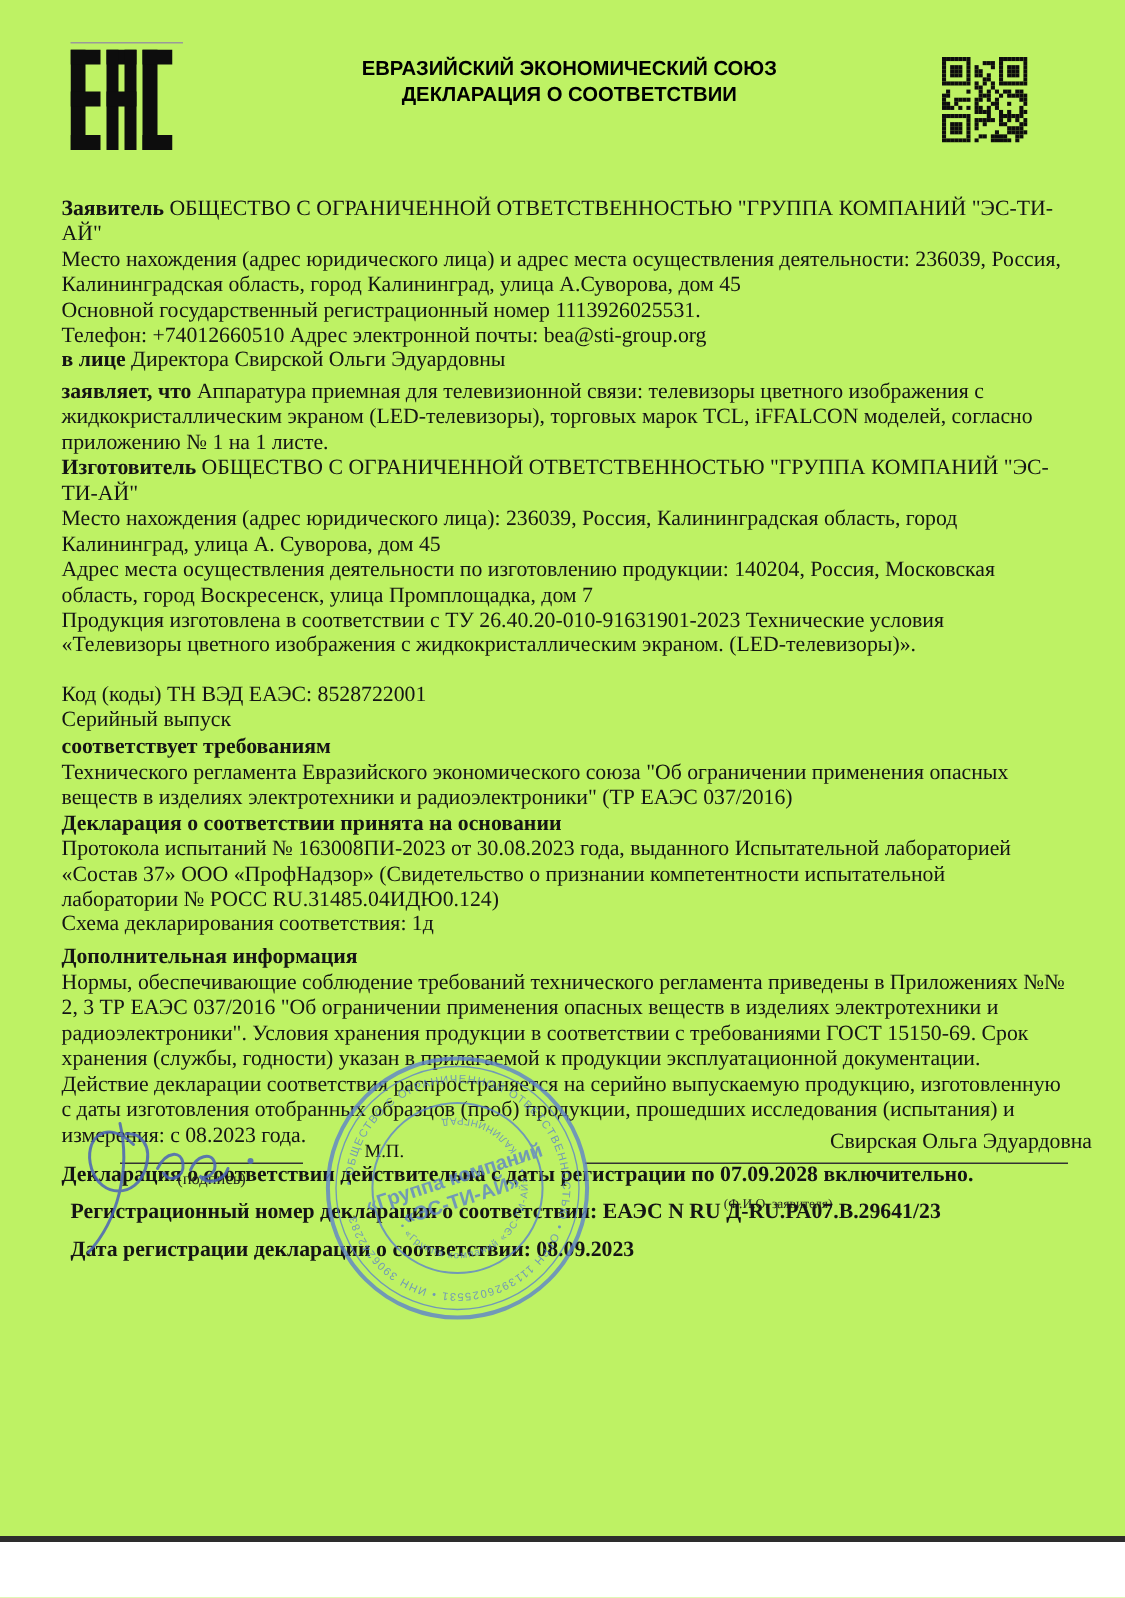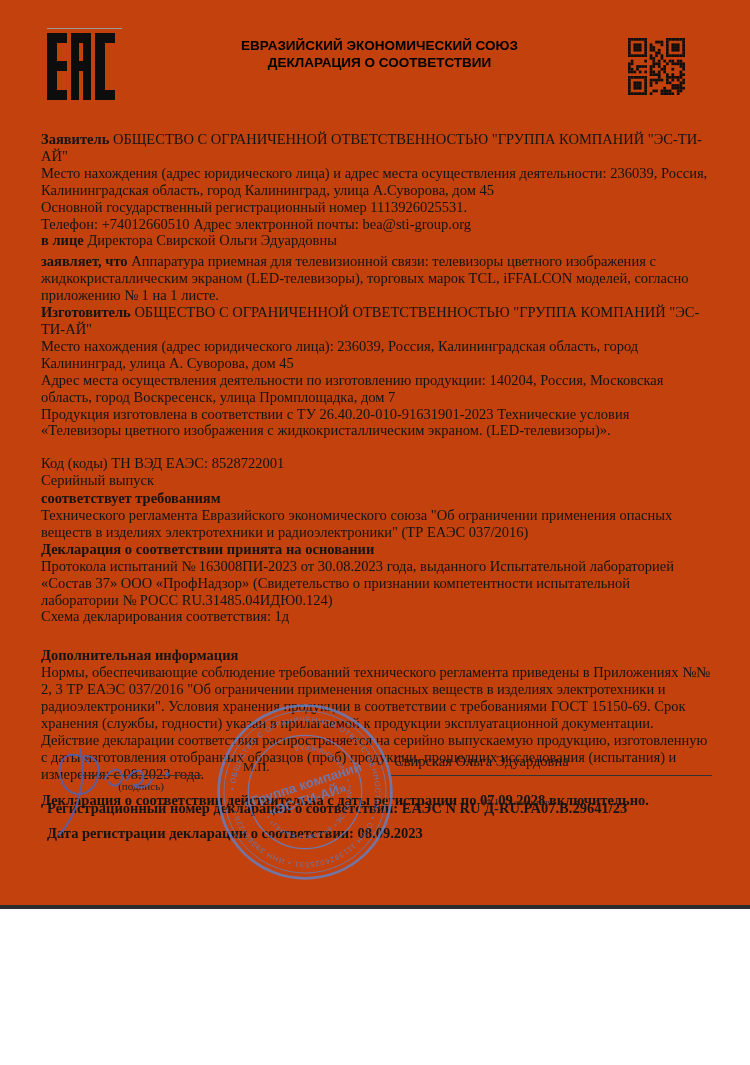--- a/index.html
+++ b/index.html
@@ -1,45 +1,45 @@
 <!DOCTYPE html>
 <html><head>
 <meta charset="utf-8">
 <style>
   html,body{margin:0;padding:0;background:#fff;}
   .page{
-    position:relative;width:750px;height:909px;background:#c2410c;overflow:hidden;
+    position:relative;width:750px;height:1028px;background:#bef264;overflow:hidden;
     font-family:"Liberation Serif",serif;font-size:14.5px;line-height:16.9px;color:#141414;
   }
   
   .header{position:absolute;top:28px;left:47px;right:38px;height:80px;}
   .eac-wrap{position:absolute;left:0;top:0;width:75px;}
   .eac-topline{width:75px;height:1px;background:#9a9a9a;margin-bottom:4px;}
   .doc-title{
     position:absolute;left:90px;right:90px;top:9px;text-align:center;
     font-family:"Liberation Sans",sans-serif;font-weight:bold;font-size:13.5px;line-height:17px;color:#000;
   }
   .qr{position:absolute;right:27px;top:10px;width:57px;height:57px;}
   
   .bodytext{position:absolute;top:131px;left:41px;width:670px;}
   .par{margin:0;padding:0;}
   .b{font-weight:bold;}
   #p5{margin-top:4px;}
   #p10{margin-top:16px;}
   #p12{margin-top:1px;}
-  #p17{margin-top:22px;}
+  #p17{margin-top:5px;}
   #p19{margin-top:9px;}
   
   .sigrow{position:absolute;top:745px;left:47px;right:38px;height:62px;}
   .sig-svg{position:absolute;left:2px;top:-2px;width:170px;height:95px;z-index:3;}
   .podpis-line{position:absolute;left:33px;top:30px;width:122px;border-top:1px solid #333;}
   .podpis-label{position:absolute;left:33px;top:33px;width:122px;text-align:center;font-size:11px;color:#222;}
   .mp-label{position:absolute;left:196px;top:14px;font-size:12.5px;text-align:right;}
   .fio-block{position:absolute;left:343px;top:0;width:322px;}
-  .fio-name{position:absolute;left:4px;top:8px;width:100%;text-align:left;font-size:14.5px;}
+  .fio-name{position:absolute;left:16px;top:8px;width:100%;text-align:right;font-size:14.5px;}
   .fio-line{position:absolute;left:0;top:30px;width:100%;border-top:1px solid #333;}
   .fio-label{position:absolute;left:0;top:49px;width:60%;margin-left:10%;text-align:center;font-size:9px;color:#222;}
   
   .stamp{position:absolute;left:215px;top:702px;width:180px;height:180px;opacity:.8;z-index:2;pointer-events:none;}
   
   .footer{position:absolute;top:800px;left:47px;right:38px;}
   .footer .line{font-weight:bold;margin:0 0 8px 0;}
   .bottom-border{position:absolute;left:0;right:0;bottom:0;height:4px;background:#2d2d2d;}
 </style>
 </head>

